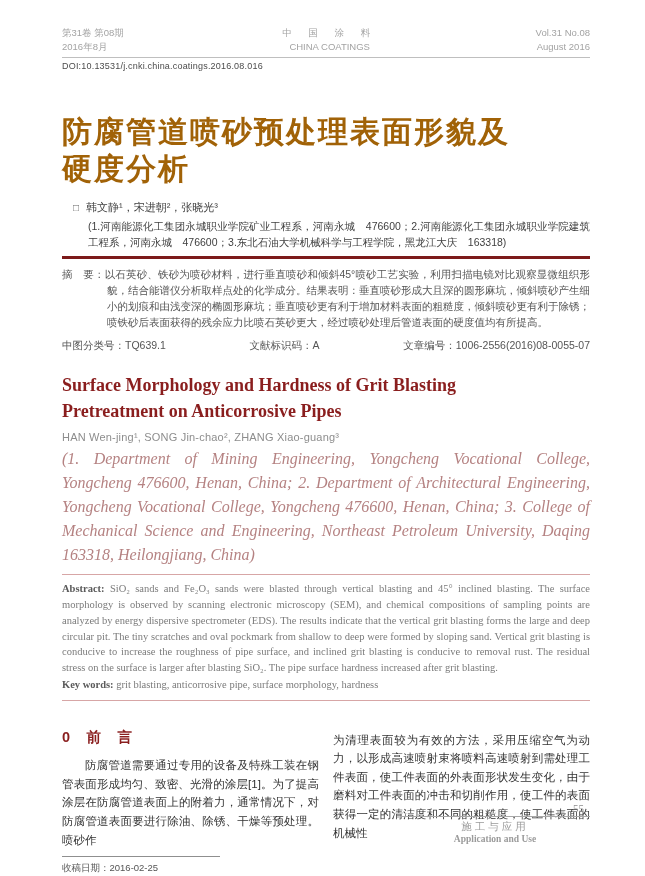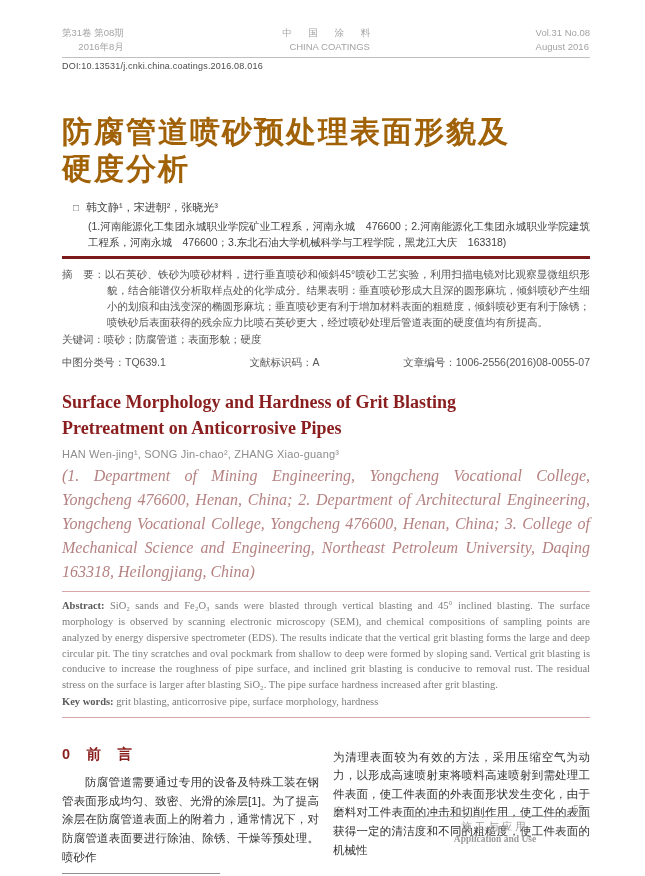--- a/index.html
+++ b/index.html
@@ -12,24 +12,24 @@
     -webkit-font-smoothing:antialiased;
   }
   .page {
     position:absolute; inset:0;
     padding:26px 55px 0 62px;
     box-sizing:border-box;
   }
 
   
   .journal-header { display:flex; justify-content:space-between; color:#a3a3a3; font-size:9.5px; line-height:1.45; }
-  .jh-left { text-align:right; }
+  .jh-left { text-align:left; }
   .jh-center { text-align:center; }
   .jh-center .cn { letter-spacing:7px; }
-  .jh-right { }
+  .jh-right { text-align:right; }
   .header-rule { border:none; border-top:1px solid #bfbfbf; margin:3px 0 0 0; }
   .doi { font-size:9px; color:#4c4c4c; margin-top:3px; letter-spacing:0.2px; }
 
   
   .cn-title {
     margin-top:42px;
     color:#a16207;
     font-weight:bold;
     font-size:30px;
     line-height:1.24;
@@ -142,23 +142,20 @@
   <div class="cn-authors">
     <span class="marker">□</span><span>韩文静¹，宋进朝²，张晓光³</span>
   </div>
   <div class="cn-affiliation">(1.河南能源化工集团永城职业学院矿业工程系，河南永城　476600；2.河南能源化工集团永城职业学院建筑工程系，河南永城　476600；3.东北石油大学机械科学与工程学院，黑龙江大庆　163318)</div>
 
   <hr class="thick-rule">
 
   <p class="cn-abstract">
     <span>摘　要：</span><span>以石英砂、铁砂为喷砂材料，进行垂直喷砂和倾斜45°喷砂工艺实验，利用扫描电镜对比观察显微组织形貌，结合能谱仪分析取样点处的化学成分。结果表明：垂直喷砂形成大且深的圆形麻坑，倾斜喷砂产生细小的划痕和由浅变深的椭圆形麻坑；垂直喷砂更有利于增加材料表面的粗糙度，倾斜喷砂更有利于除锈；喷铁砂后表面获得的残余应力比喷石英砂更大，经过喷砂处理后管道表面的硬度值均有所提高。</span>
   </p>
-  <p class="cn-keywords">
-    <span>关键词：</span><span>喷砂；防腐管道；表面形貌；硬度</span>
-  </p>
   <div class="clc-row">
     <span>中图分类号：TQ639.1</span>
     <span>文献标识码：A</span>
     <span>文章编号：1006-2556(2016)08-0055-07</span>
   </div>
 
   <div class="en-title">
     <div>Surface Morphology and Hardness of Grit Blasting</div>
     <div>Pretreatment on Anticorrosive Pipes</div>
   </div>

